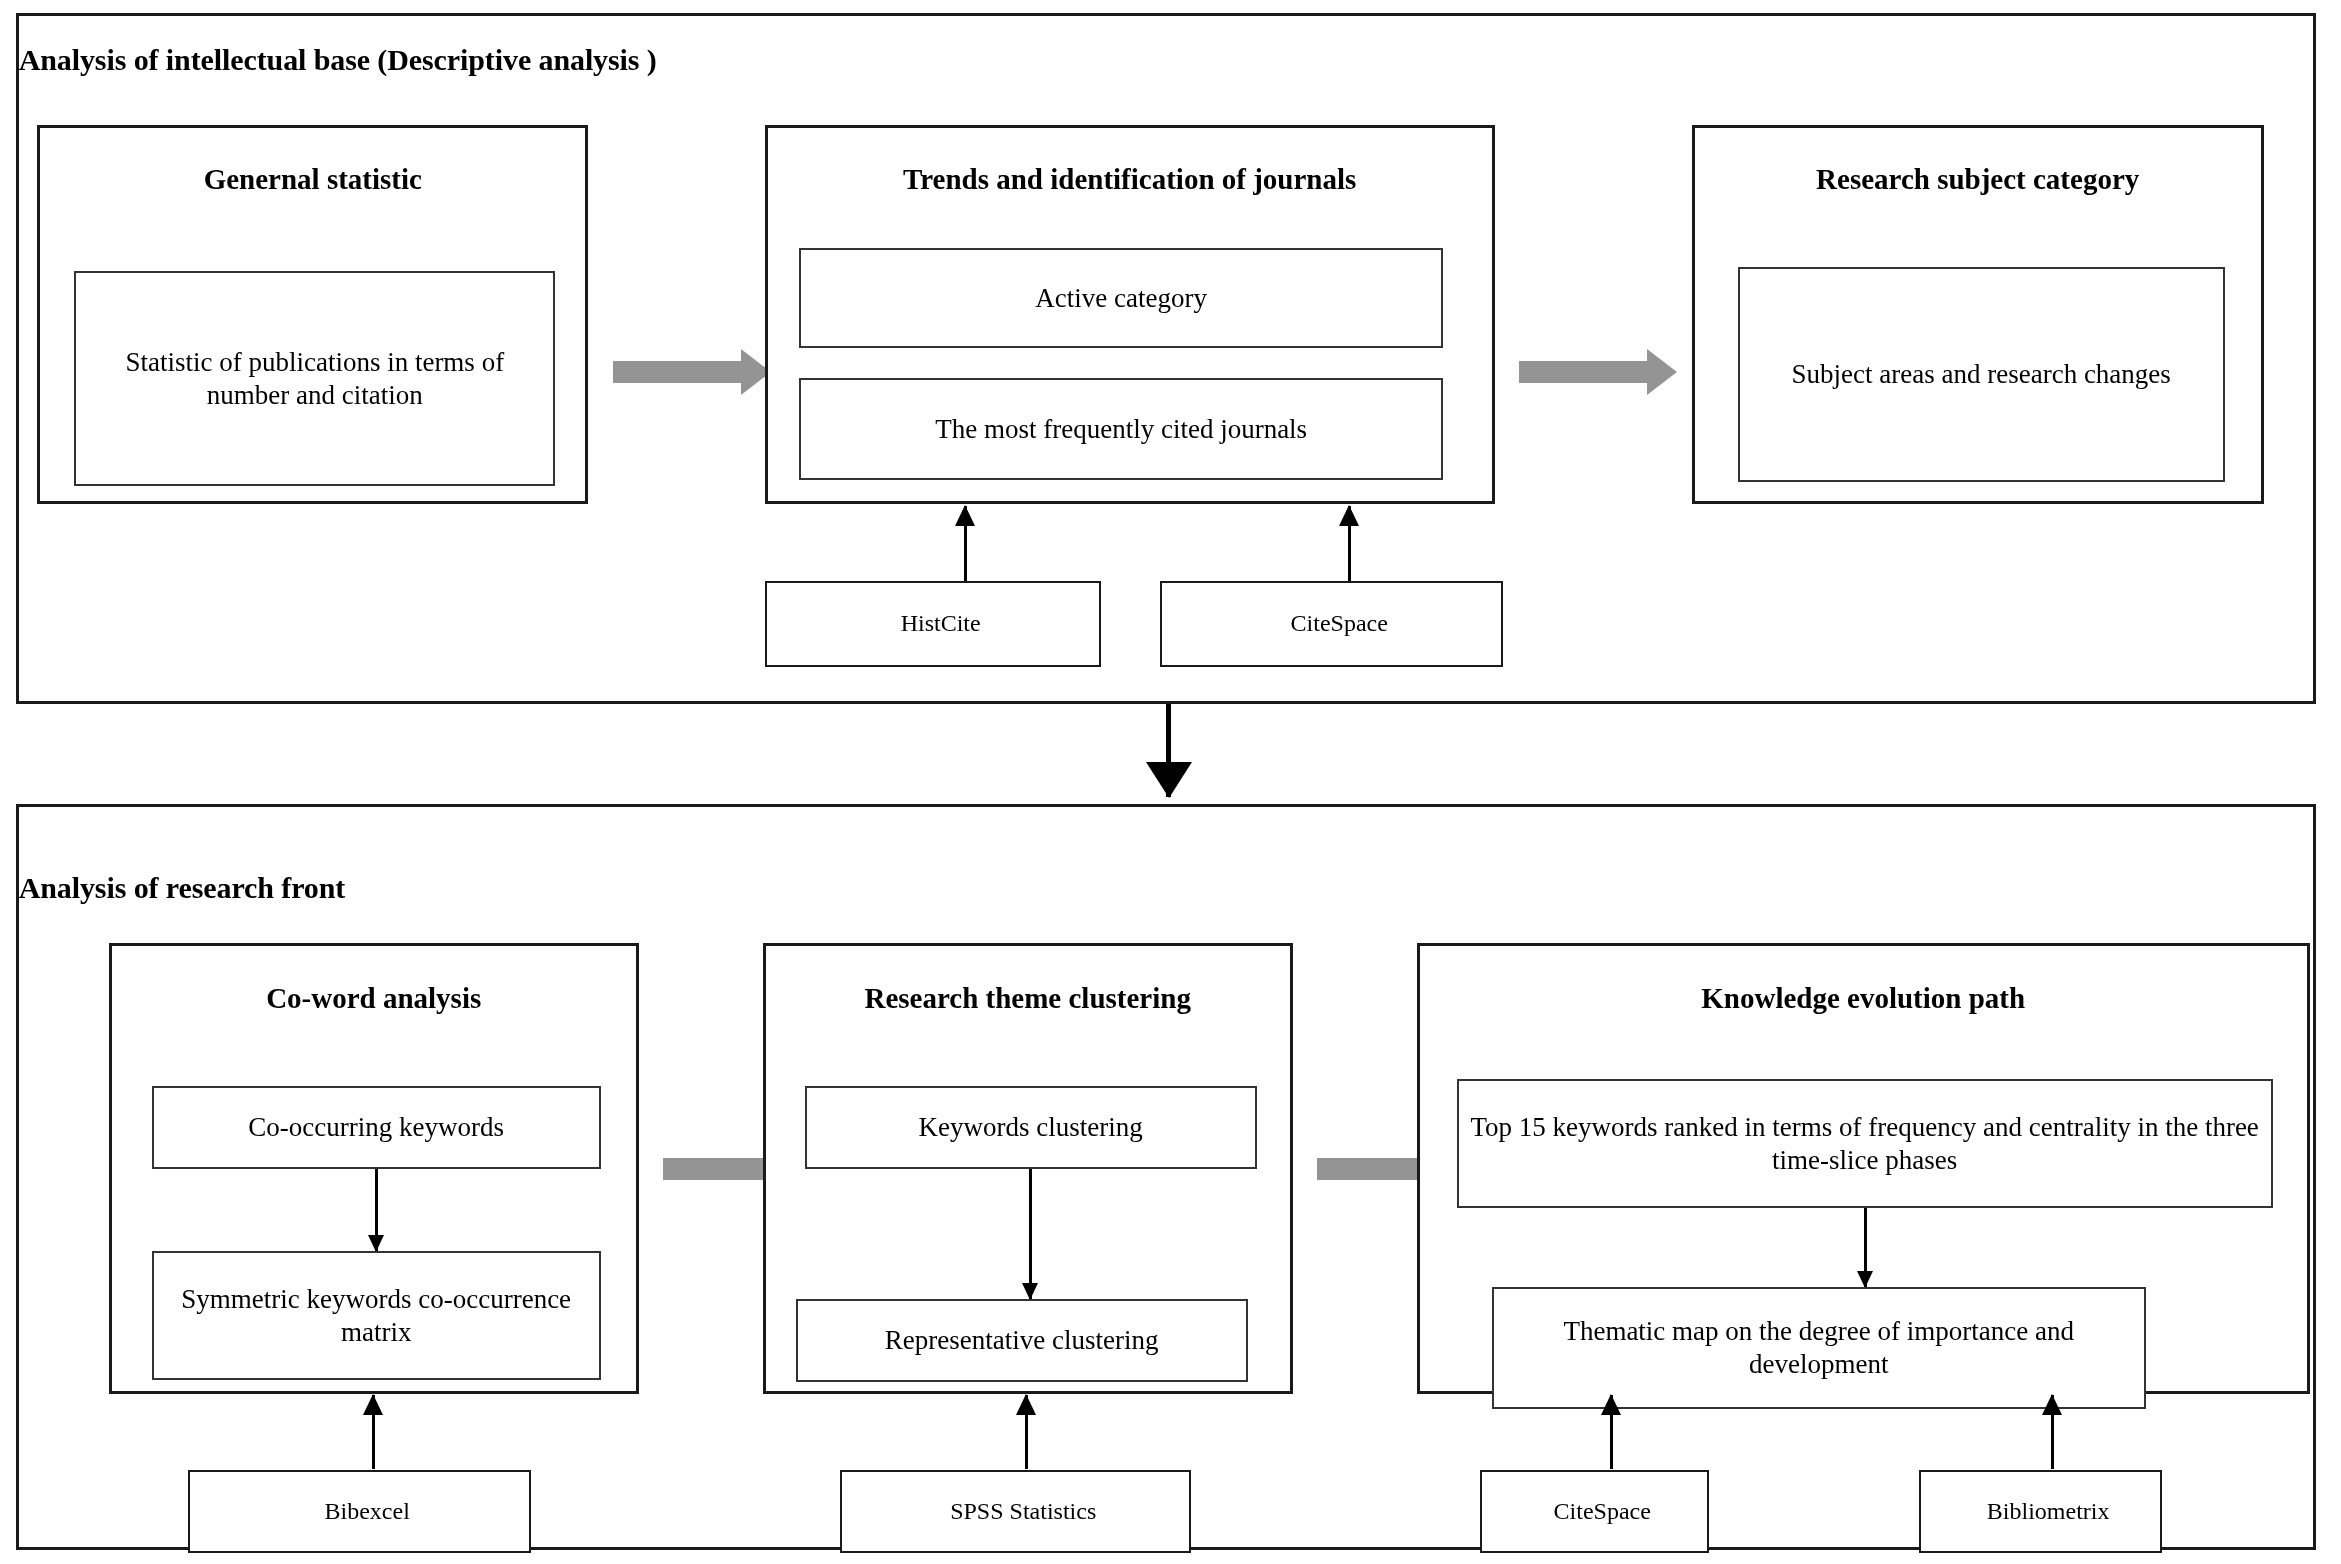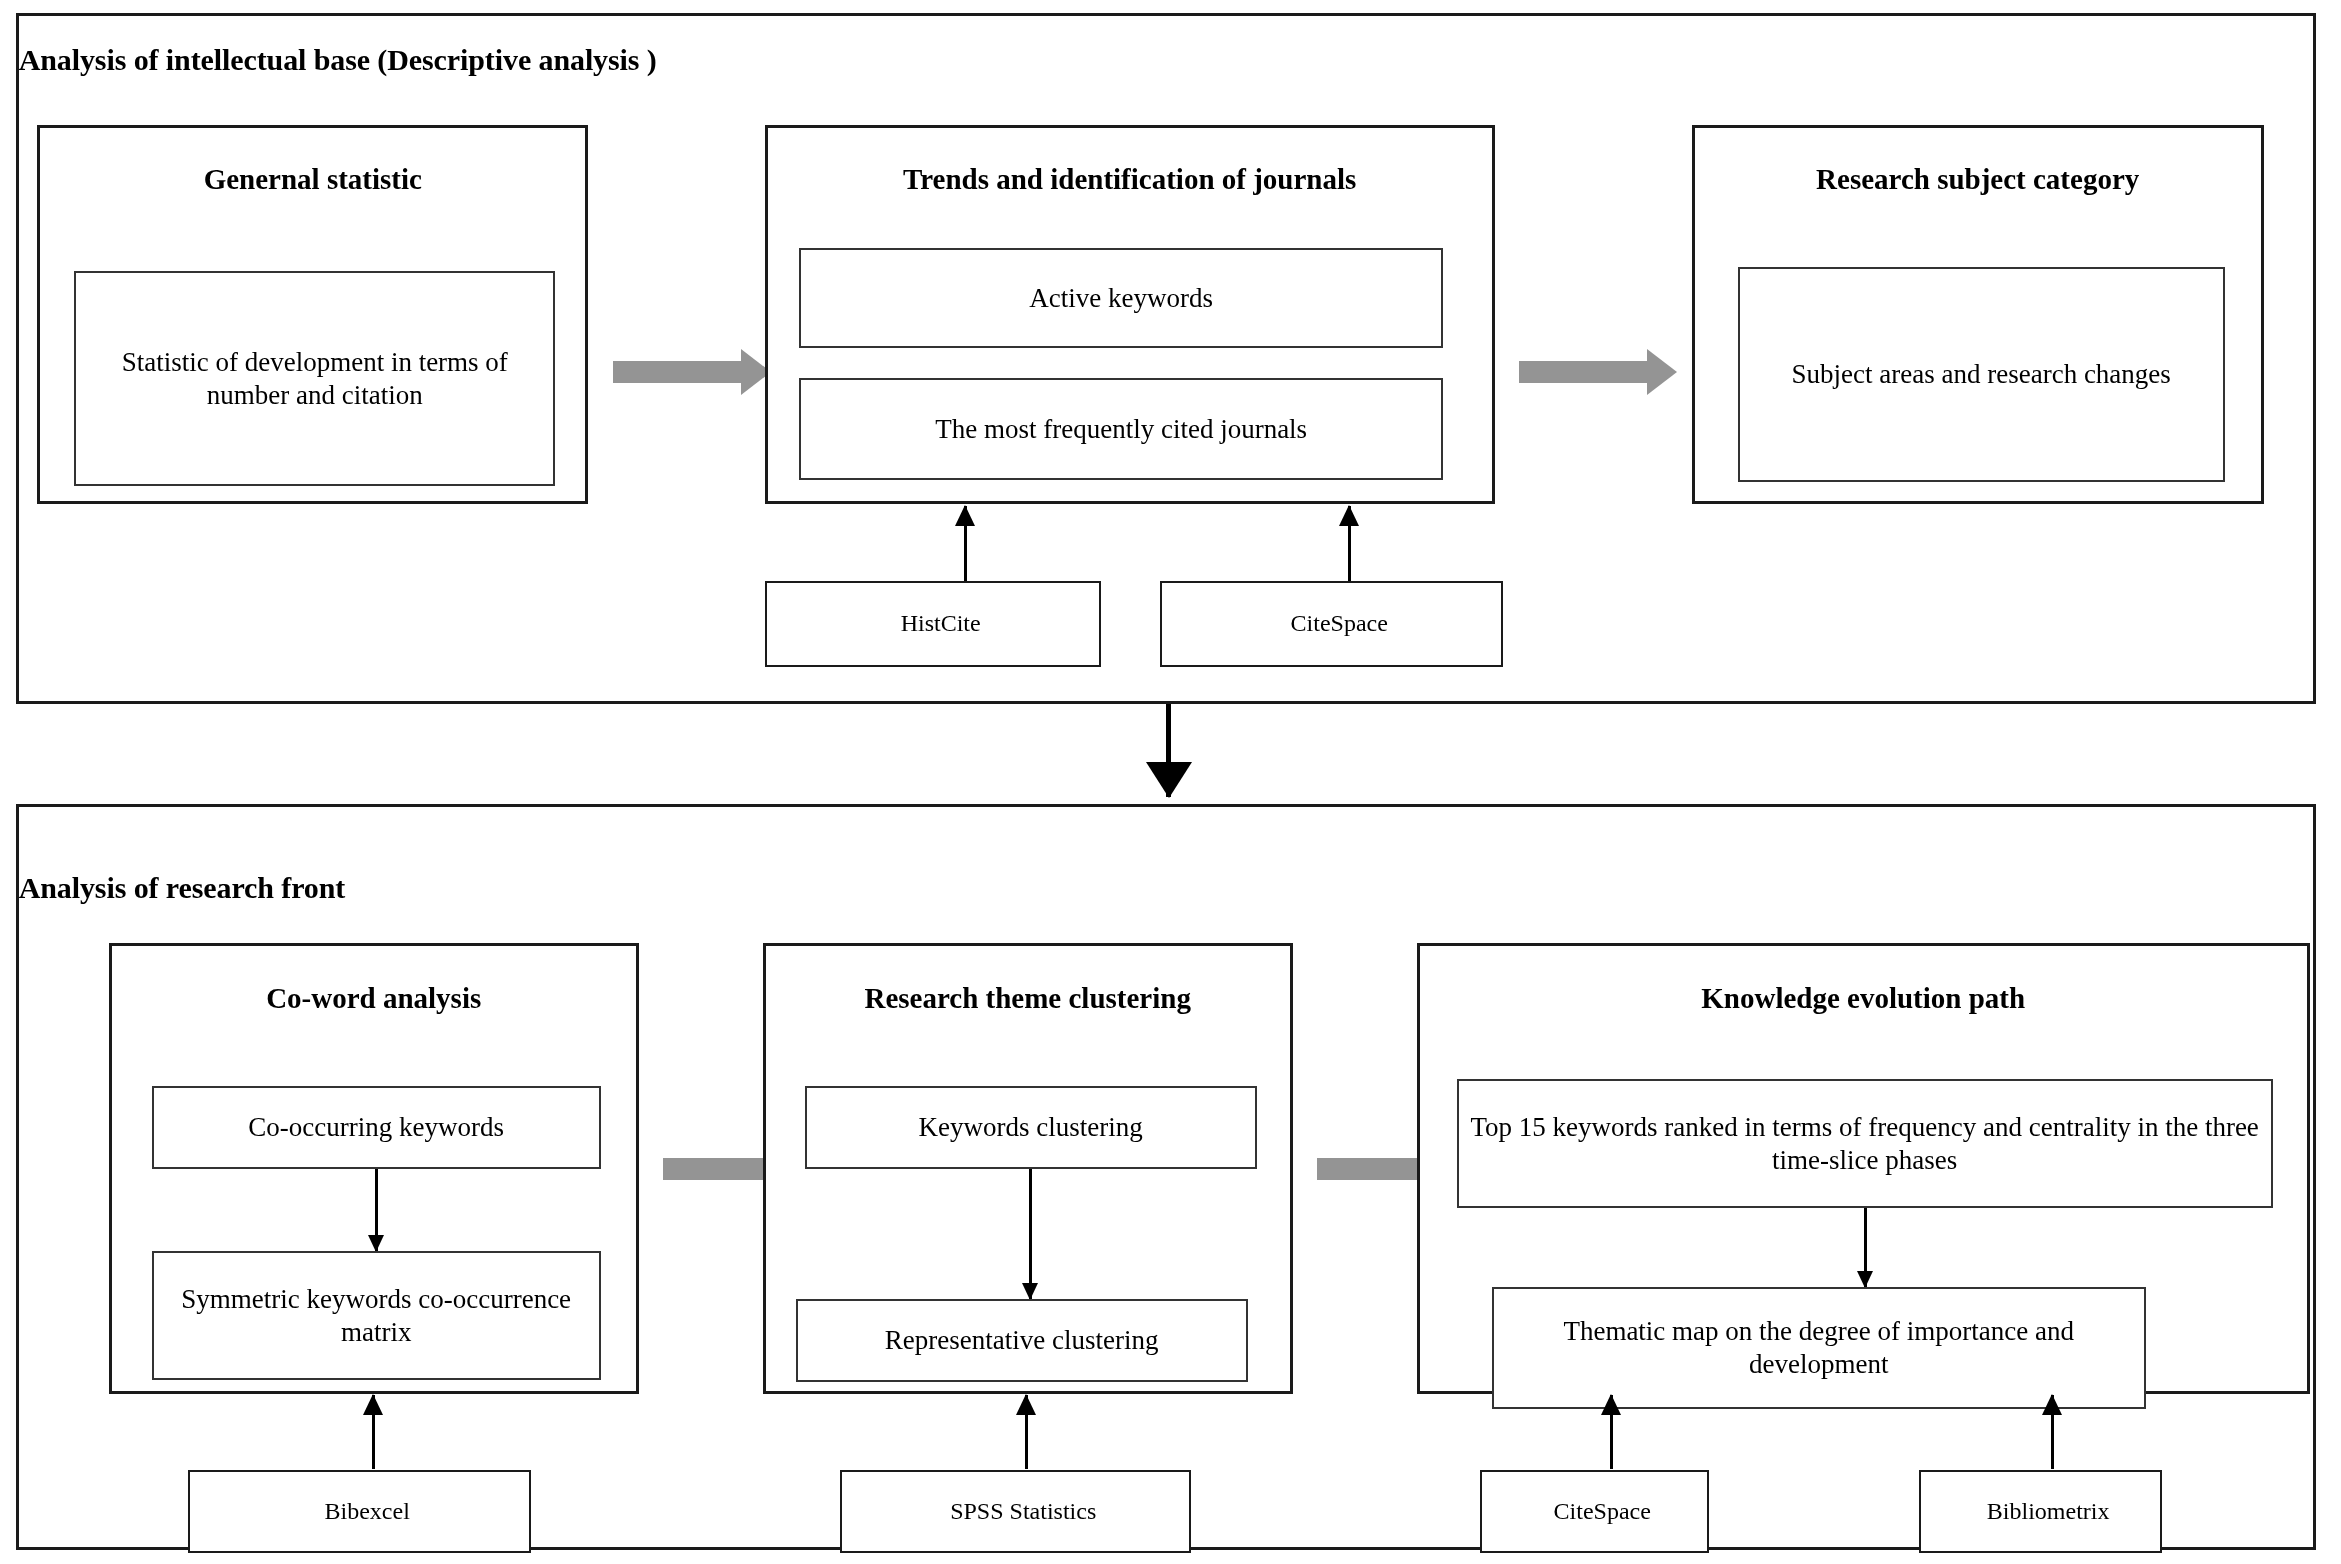--- a/index.html
+++ b/index.html
@@ -155,28 +155,28 @@
 <body>
 
 <div id="canvas">
 
   <div class="section" id="section-intellectual-base">
 
     <div class="section-title" style="top:27px;">Analysis of intellectual base (Descriptive analysis )</div>
 
     <div class="group" style="left:18.6px; top:109px; width:551px; height:379px;">
       <div class="group-title" style="top:36px;">Genernal statistic</div>
-      <div class="leaf" style="left:34px; top:143px; width:481px; height:215px;">Statistic of development in terms of number and citation</div>
+      <div class="leaf" style="left:34px; top:143px; width:481px; height:215px;">Statistic of publications in terms of number and citation</div>
     </div>
 
     <div class="arrow-right" style="left:594px; top:345px; width:129px;"></div>
 
     <div class="group" style="left:746px; top:109px; width:730px; height:379px;">
       <div class="group-title" style="top:36px;">Trends and identification of journals</div>
-      <div class="leaf" style="left:31.5px; top:120px; width:644px; height:100px;">Active keywords</div>
+      <div class="leaf" style="left:31.5px; top:120px; width:644px; height:100px;">Active category</div>
       <div class="leaf" style="left:31.5px; top:250px; width:644px; height:102px;">The most frequently cited journals</div>
     </div>
 
     <div class="conn-up" style="left:945px; top:490px; height:75px;"></div>
     <div class="conn-up" style="left:1329px; top:490px; height:75px;"></div>
 
     <div class="tool" style="left:746px; top:565px; width:336px; height:86px;">HistCite</div>
     <div class="tool" style="left:1141px; top:565px; width:343px; height:86px;">CiteSpace</div>
 
     <div class="arrow-right" style="left:1500px; top:345px; width:129px;"></div>

